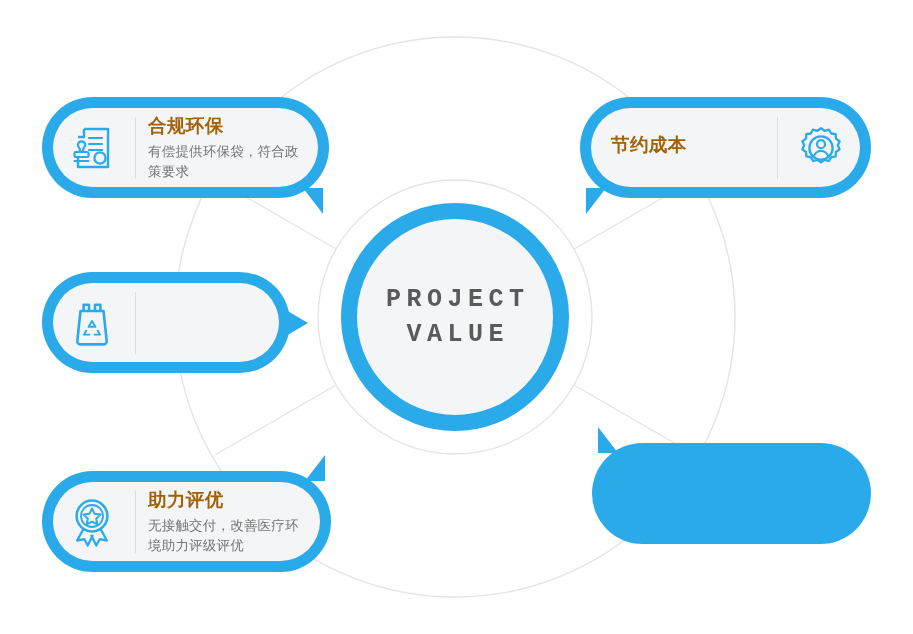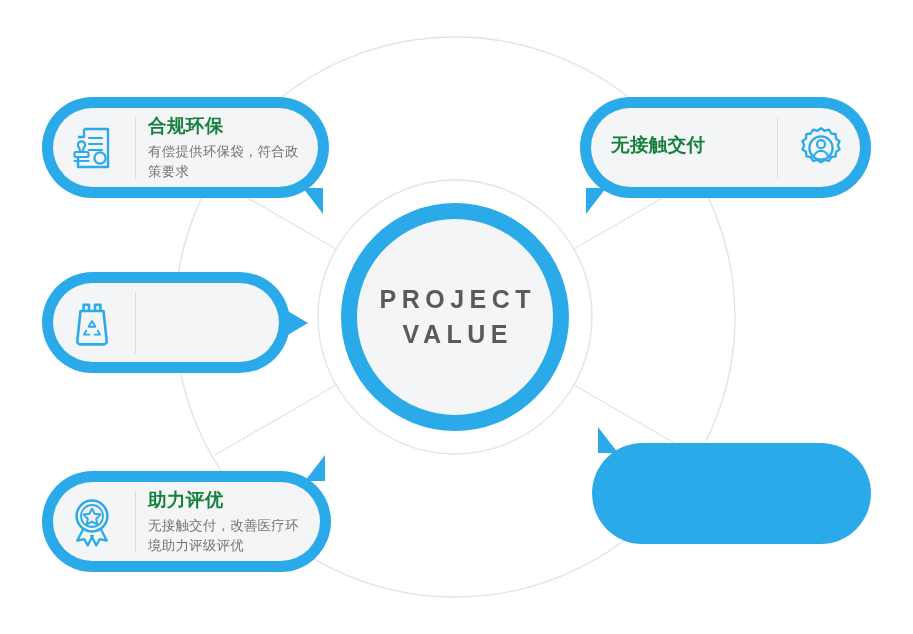--- a/index.html
+++ b/index.html
@@ -35,20 +35,21 @@
     width: 228px;
     height: 228px;
     border-radius: 50%;
     background: #f4f5f6;
     border: 16px solid #2BAAEA;
     display: flex;
     flex-direction: column;
     align-items: center;
     justify-content: center;
     z-index: 5;
+    font-family: Liberation Mono, monospace;
   }
   #center-hub .hub-line {
     color: #5a5a5a;
     font-size: 25px;
     font-weight: bold;
     letter-spacing: 5.5px;
     line-height: 1.42;
     text-indent: 5.5px;
     white-space: nowrap;
   }
@@ -123,21 +124,21 @@
     height: 62px;
     background: #dcdcdc;
     margin: 0 12px;
   }
   .text-box {
     flex: 1 1 auto;
     min-width: 0;
   }
 
   .c-title {
-    color: #15803d;
+    color: #a16207;
     font-size: 18.5px;
     font-weight: bold;
     line-height: 1.3;
     margin-bottom: 4px;
     letter-spacing: 0.4px;
   }
   .c-desc {
     color: #737373;
     font-size: 13.5px;
     line-height: 1.48;
@@ -199,21 +200,21 @@
         <div class="c-title">合规环保</div>
         <div class="c-desc">有偿提供环保袋，符合政策要求</div>
       </div>
     </div>
   </div>
 
   <div class="card" id="card-manage">
     <div class="tail tail-bl"></div>
     <div class="card-inner">
       <div class="text-box" style="padding-left:12px;">
-        <div class="c-title">无接触交付</div>
+        <div class="c-title">节约成本</div>
       </div>
       <div class="divider"></div>
       <div class="icon-box">
         <svg class="ic" width="46" height="46" viewBox="0 0 46 46">
           <path d="M23 3.2 l3.6 2.6 4.3 -1.2 2.3 3.9 4.4 0.7 0.4 4.4 3.6 2.6 -1.8 4.1 1.8 4.1 -3.6 2.6 -0.4 4.4 -4.4 0.7 -2.3 3.9 -4.3 -1.2 -3.6 2.6 -3.6 -2.6 -4.3 1.2 -2.3 -3.9 -4.4 -0.7 -0.4 -4.4 -3.6 -2.6 1.8 -4.1 -1.8 -4.1 3.6 -2.6 0.4 -4.4 4.4 -0.7 2.3 -3.9 4.3 1.2 z" fill="none" stroke="#2BAAEA" stroke-width="2.3" stroke-linejoin="round"></path>
           <circle cx="23" cy="23" r="11.6" fill="none" stroke="#2BAAEA" stroke-width="2.3"></circle>
           <circle cx="23" cy="19.2" r="4" fill="none" stroke="#2BAAEA" stroke-width="2.2"></circle>
           <path d="M15.8 31.6 a7.4 7.4 0 0 1 14.4 0" fill="none" stroke="#2BAAEA" stroke-width="2.2" stroke-linecap="round"></path>
         </svg>
       </div>

